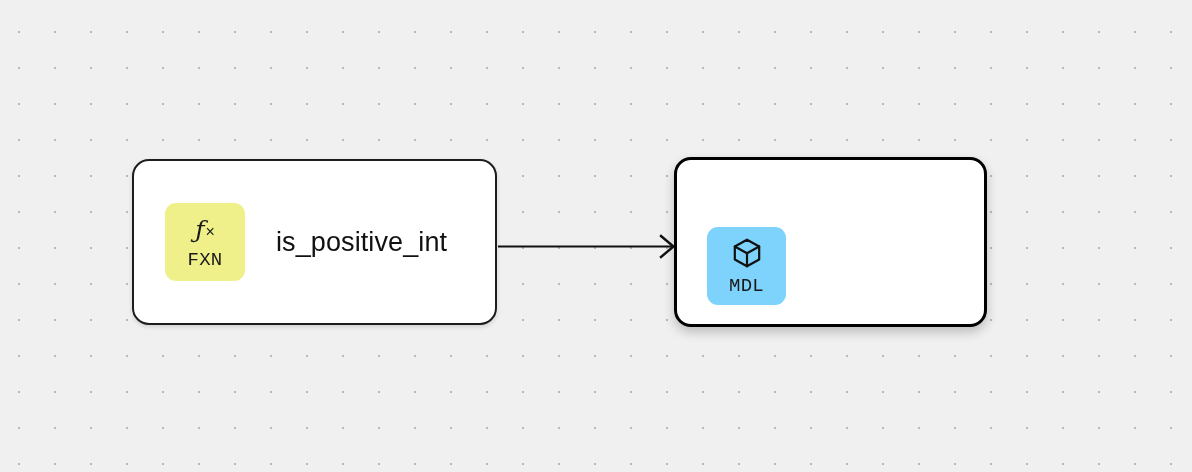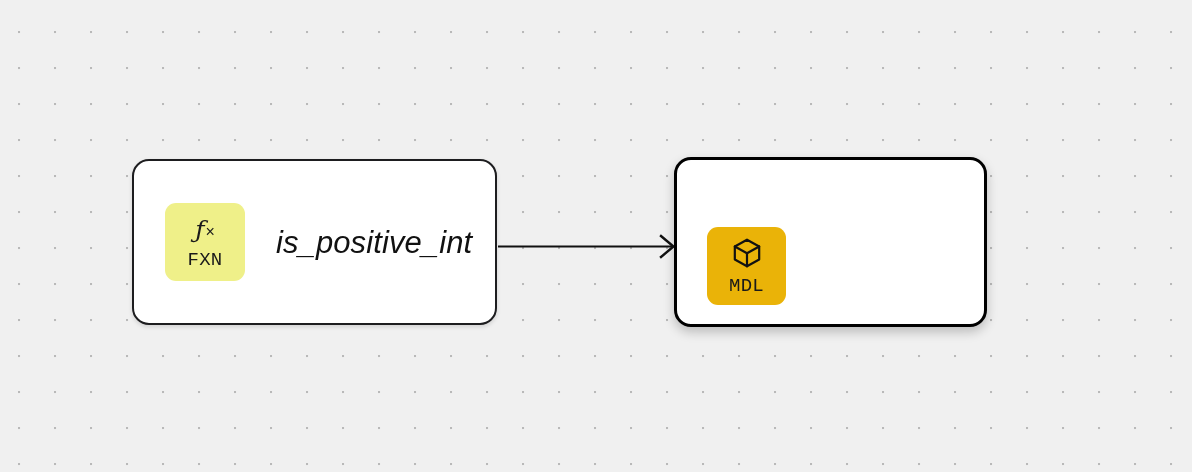--- a/index.html
+++ b/index.html
@@ -69,21 +69,21 @@
   .badge-fxn {
     width: 80px;
     height: 78px;
     margin-left: 31px;
     background: #eff089;
   }
   .badge-mdl {
     width: 79px;
     height: 78px;
     margin-left: 30px;
-    background: #eab308;
+    background: #7dd3fc;
     margin-top: 48px;
   }
   .badge-glyph {
     display: flex;
     align-items: center;
     justify-content: center;
     line-height: 1;
   }
   .glyph-fx {
     font-family: "DejaVu Serif", serif;
@@ -106,26 +106,25 @@
     font-size: 19px;
     letter-spacing: 0.3px;
     color: #1a1a1a;
     margin-top: 6px;
     line-height: 1;
   }
   .badge-mdl .badge-caption { margin-top: 7px; }
 
   
   .node-title {
-    font-size: 31px;
+    font-size: 27px;
     color: #111111;
     letter-spacing: 0.1px;
     white-space: nowrap;
     line-height: 1;
-    font-style: italic;
   }
   .title-fxn { margin-left: 31px; }
   .title-mdl { margin-left: 29px; }
 </style>
 </head>
 <body>
 
 <div id="canvas">
 
   <svg id="edges" width="1192" height="472" viewBox="0 0 1192 472">

